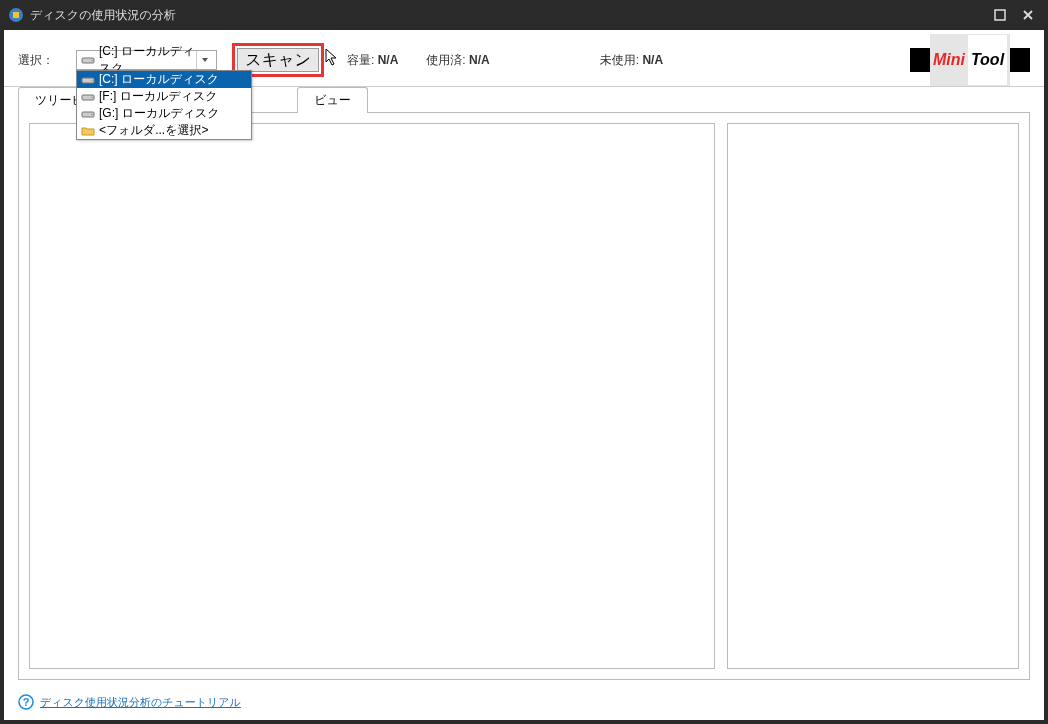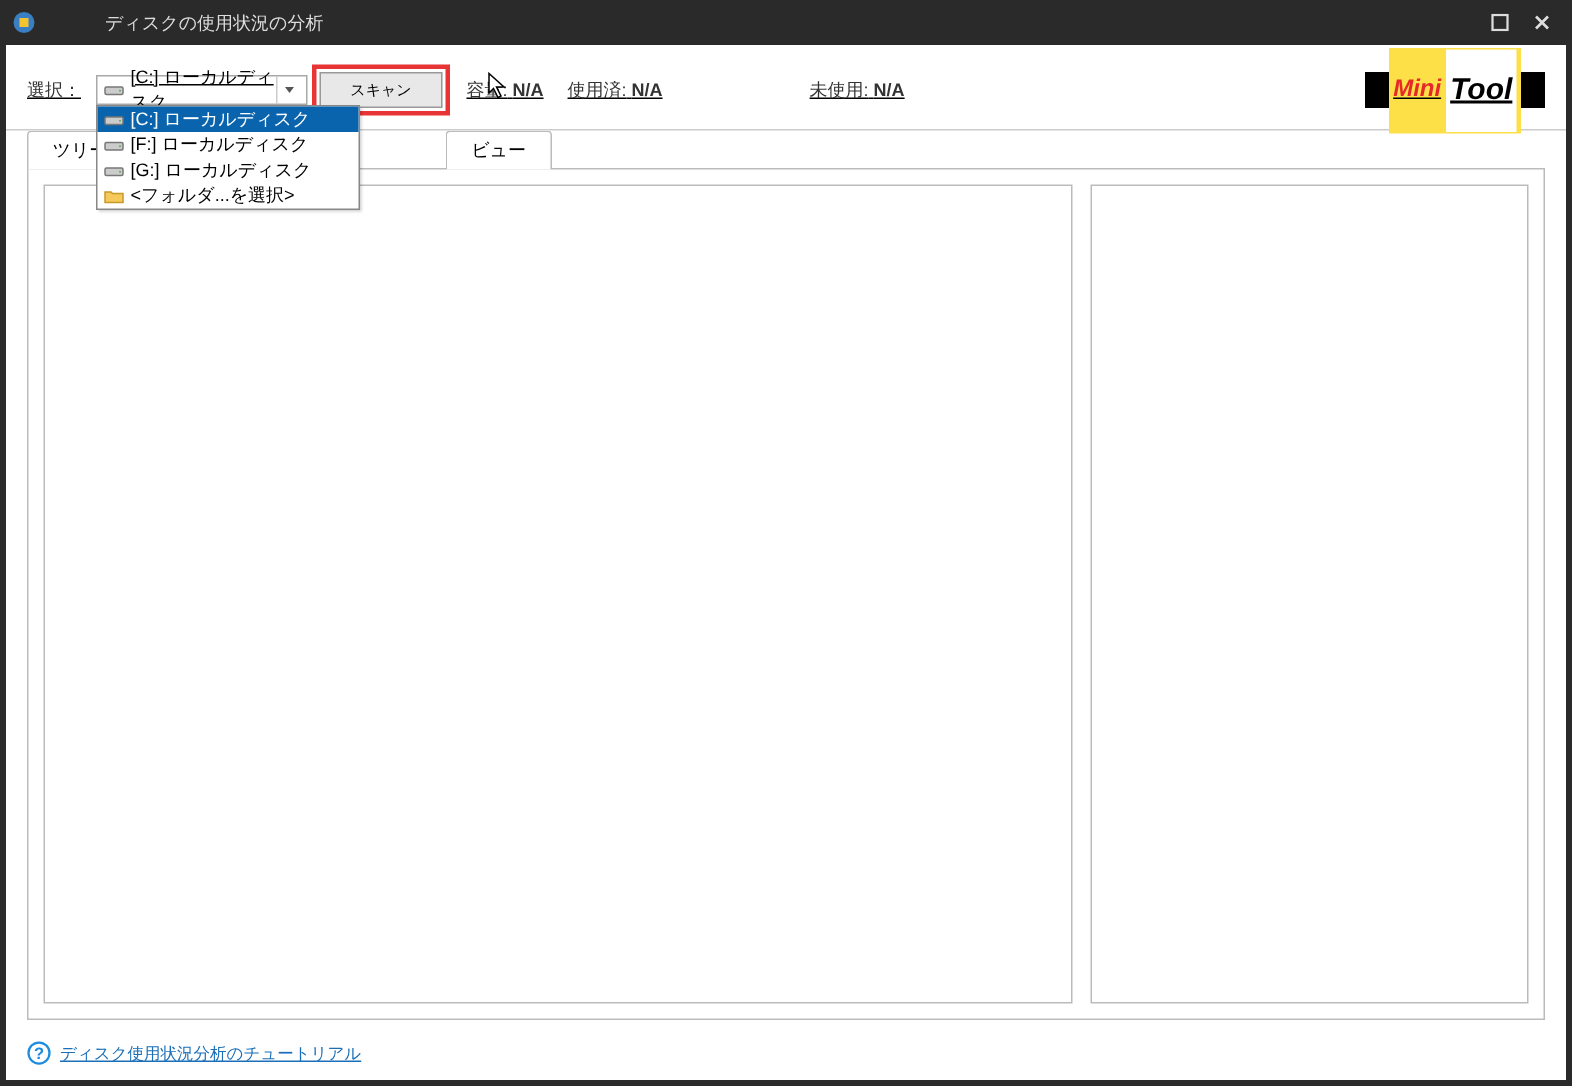--- a/index.html
+++ b/index.html
@@ -17,21 +17,20 @@
   background: #2a2a2a;
   position: relative;
 }
 .titlebar {
   height: 30px;
   background: #2a2a2a;
   display: flex;
   align-items: center;
   padding: 0 8px;
   color: #ddd;
-  gap: 40px;
 }
 .title-icon {
   width: 16px;
   height: 16px;
   margin-right: 6px;
 }
 .title-text { flex: 1; font-size: 12px; }
 .title-controls { display: flex; gap: 12px; padding-right: 4px; }
 .title-control { width: 16px; height: 16px; display: flex; align-items: center; justify-content: center; cursor: pointer; }
 .client {
@@ -42,22 +41,21 @@
   bottom: 4px;
   background: #fff;
   display: flex;
   flex-direction: column;
 }
 .toolbar {
   padding: 18px 14px 14px 14px;
   display: flex;
   align-items: center;
   border-bottom: 1px solid #ccc;
-  gap: 8px;
-  text-decoration: underline;
+  gap: 20px;
 }
 .label-select { color: #333; margin-right: 2px; }
 .drive-select {
   position: relative;
   width: 141px;
 }
 .drive-select-box {
   height: 20px;
   border: 1px solid #a8a8a8;
   background: #fff;
@@ -95,21 +93,21 @@
 }
 .dropdown-item .drive-icon { width: 14px; height: 14px; margin-right: 4px; }
 .dropdown-item.selected { background: #0a64ad; color: #fff; }
 .dropdown-item.selected .drive-text { color: #fff; }
 .scan-button {
   width: 82px;
   height: 24px;
   background: #e8e8e8;
   border: 1px solid #999;
   cursor: pointer;
-  font-size: 10px;
+  font-size: 16px;
   position: relative;
 }
 .scan-highlight {
   position: absolute;
   top: -5px;
   left: -5px;
   right: -5px;
   bottom: -5px;
   border: 3px solid #e73434;
   pointer-events: none;
@@ -127,21 +125,21 @@
   margin-left: auto;
   width: 120px;
   height: 24px;
   background: #000;
   border: 1px solid #000;
   display: flex;
   align-items: center;
   justify-content: center;
 }
 .logo-mini { color: #e62828; font-weight: bold; font-size: 16px; font-style: italic; }
-.logo-wrap { background:#fde047; padding:1px 3px; display:flex; align-items:center;}
+.logo-wrap { background:#e5e5e5; padding:1px 3px; display:flex; align-items:center;}
 .tabs-row {
   display: flex;
   padding: 0 14px;
   margin-top: -1px;
   position: relative;
 }
 .tab {
   border: 1px solid #bbb;
   border-bottom: none;
   padding: 4px 16px;
@@ -280,21 +278,21 @@
         <b>N/A</b>
       </span>
       <span class="stat" style="margin-left:90px;">
         <span>未使用:</span>
         <b>N/A</b>
       </span>
 
       <div class="logo">
         <div class="logo-wrap">
           <span class="logo-mini">Mini</span>
-          <span style="background:#fff;color:#000;font-weight:bold;font-size:20px;font-style:italic;padding:16px 3px;margin-left:3px;">Tool</span>
+          <span style="background:#fff;color:#000;font-weight:bold;font-size:16px;font-style:italic;padding:16px 3px;margin-left:3px;">Tool</span>
         </div>
       </div>
     </div>
 
     <div class="tabs-row">
       <div class="tab active">ツリービュー</div>
       <div class="tab" style="z-index:0; margin-left:170px;">ビュー</div>
     </div>
 
     <div class="content">

